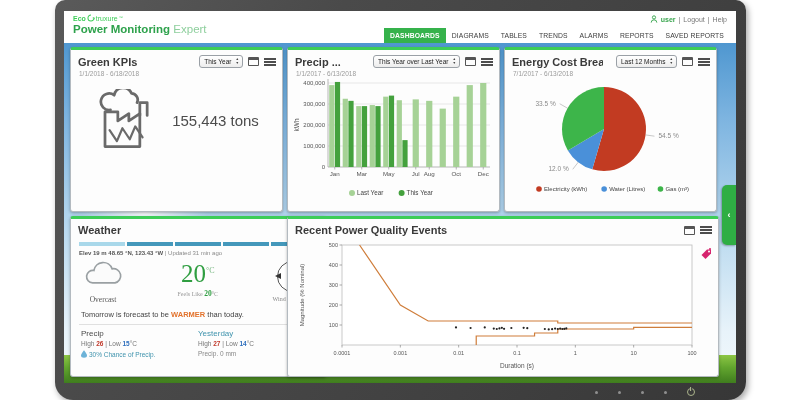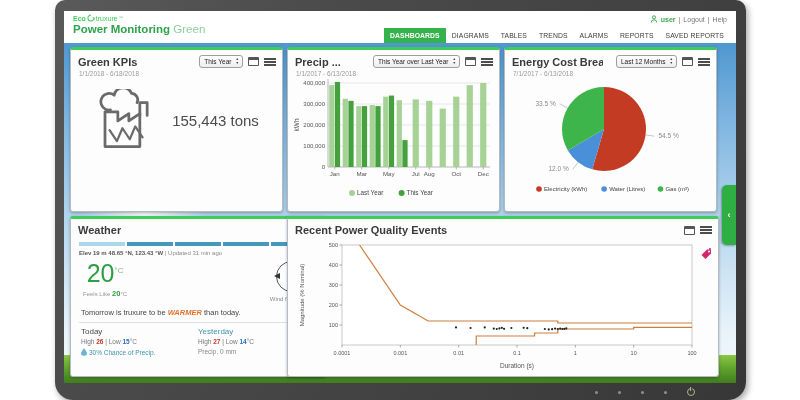--- a/index.html
+++ b/index.html
@@ -66,35 +66,35 @@
   .kpi-body { display:flex; align-items:center; justify-content:center; gap:12px; margin-top:12px; }
   .kpi-value { font-size:15px; color:#4c4c4c; }
   .kpi-caption { position:absolute; bottom:10px; left:0; width:100%; text-align:center; font-size:7.5px; color:#8b8b8b; }
 
   
   .seg-bar { display:flex; gap:2px; margin:5px 8px 3px; }
   .seg { height:4px; flex:1; }
   .wmeta { font-size:6px; color:#8a8a8a; padding:1px 8px; }
   .wmeta b { color:#555; }
   .wmain { display:flex; justify-content:space-between; padding:4px 12px 0; }
-  .wcol { text-align:center; }
+  .wcol { text-align:center;font-family:Liberation Serif, serif; }
   .wcond { font-size:7.5px; color:#555; margin-top:5px; }
   .wtemp { font-size:25px; color:#2f9e41; line-height:1; }
   .wtemp sup { font-size:8px; color:#79b883; }
   .wfeels { font-size:6px; color:#999; margin-top:3px; }
   .wfeels b { color:#2f9e41; font-size:7.5px; }
   .compass { width:31px; height:31px; border:1.5px solid #555; border-radius:50%; position:relative; margin:0 auto; background:#fff; }
   .compass-n { position:absolute; top:1px; left:0; width:100%; text-align:center; font-size:5px; color:#555; }
   .compass-val { position:absolute; top:9px; left:0; width:100%; text-align:center; font-size:10px; color:#333; }
   .compass-arrow { position:absolute; left:-3px; top:11px; width:0; height:0;
                    border-top:3px solid transparent; border-bottom:3px solid transparent; border-right:6px solid #333; }
   .wwind { font-size:6px; color:#888; margin-top:4px; }
   .wwind b { color:#444; }
   .wforecast { font-size:7.5px; color:#444; padding:6px 10px 0; }
-  .wforecast .warm { color:#e2722c; font-style:italic; font-weight:bold; }
+  .wforecast .warm { color:#e2722c; font-weight:bold; }
   .wdivider { border-top:1px solid #e0e0e0; margin:5px 8px 4px; }
   .wcols { display:flex; padding:0 10px; }
   .wday { width:50%; }
   .wday-title { font-size:8px; color:#4a4a4a; margin-bottom:2px; }
   .wday-title.teal { color:#3f93ad; }
   .hl { font-size:6.5px; color:#777; }
   .hl .hi { color:#c0392b; font-weight:bold; }
   .hl .lo { color:#2e6fbd; font-weight:bold; }
   .wprecip { font-size:6.5px; color:#3f93ad; margin-top:3px; display:flex; align-items:center; gap:2px; }
   .wprecip.gray { color:#888; }
@@ -126,21 +126,21 @@
           <div class="logo-line1">
             <span class="logo-bold">Eco</span>
               <svg width="8" height="8" viewBox="0 0 10 10">
                 <path d="M5,1.2 a3.8,3.8 0 1,0 3.8,3.8 l-1.6,-0.4 m1.6,0.4 l0.4,1.6" stroke="#3dcd58" stroke-width="1.3" fill="none"></path>
               </svg>
               <span>truxure</span>
               <span class="logo-tm">™</span>
           </div>
           <div class="logo-line2">
             <span class="logo-product">Power Monitoring</span>
-            <span class="logo-edition">Green</span>
+            <span class="logo-edition">Expert</span>
           </div>
         </div>
         <div class="userbar">
           <svg width="8" height="8" viewBox="0 0 10 10">
               <circle cx="5" cy="3" r="2" fill="none" stroke="#3aa64f" stroke-width="1.2"></circle>
               <path d="M1.5,9.5 a3.5,3.5 0 0,1 7,0" fill="none" stroke="#3aa64f" stroke-width="1.2"></path>
             </svg>
           <span class="user-link">user</span>
           <span>|</span>
           <span>Logout</span>
@@ -306,37 +306,43 @@
               <div class="seg" style="background: rgb(68, 152, 187);"></div>
               <div class="seg" style="background: rgb(68, 152, 187);"></div>
             </div>
           <div class="wmeta">
             <b>Elev 19 m 48.65 °N, 123.43 °W</b>
             <span>|</span>
             <span>Updated  31 min ago</span>
           </div>
           <div class="wmain">
             <div class="wcol">
+              <svg width="40" height="25" viewBox="0 0 38 24">
+                  <path d="M30.5,21 H9 a6,6 0 1,1 1.3,-11.9 A9,9 0 0,1 27.7,7.5 A6.8,6.8 0 0,1 30.5,21 Z" fill="#fbfbfb" stroke="#9aa0a3" stroke-width="1.6"></path>
+                </svg>
+              <div class="wcond">Overcast</div>
+            </div>
+            <div class="wcol">
               <div class="wtemp"><span>20</span><sup>°C</sup></div>
               <div class="wfeels"><span>Feels Like</span> <b>20</b><span>°C</span></div>
             </div>
             <div class="wcol">
               <div class="compass">
                 <div class="compass-n">N</div>
                 <div class="compass-val">7</div>
                 <div class="compass-arrow"></div>
               </div>
               <div class="wwind"><span>Wind from</span> <b>West</b></div>
             </div>
           </div>
-          <div class="wforecast"><span>Tomorrow is truxure to be </span><span class="warm">WARMER</span><span> than today.</span></div>
+          <div class="wforecast"><span>Tomorrow is forecast to be </span><span class="warm">WARMER</span><span> than today.</span></div>
           <div class="wdivider"></div>
           <div class="wcols">
             <div class="wday">
-              <div class="wday-title">Today</div>
+              <div class="wday-title">Precip</div>
               <div class="hl">
                 <span>High</span> <span class="hi">26</span> <span>|</span> <span>Low</span> <span class="lo">15</span><span>°C</span>
               </div>
               <div class="wprecip">
                 <svg width="6" height="8" viewBox="0 0 8 10">
                     <path d="M4,0 C4,0 0,5 0,7 a4,3 0 0 0 8,0 C8,5 4,0 4,0 Z" fill="#6db3d8"></path>
                   </svg>
                 <span>30% Chance of Precip.</span>
               </div>
             </div>

